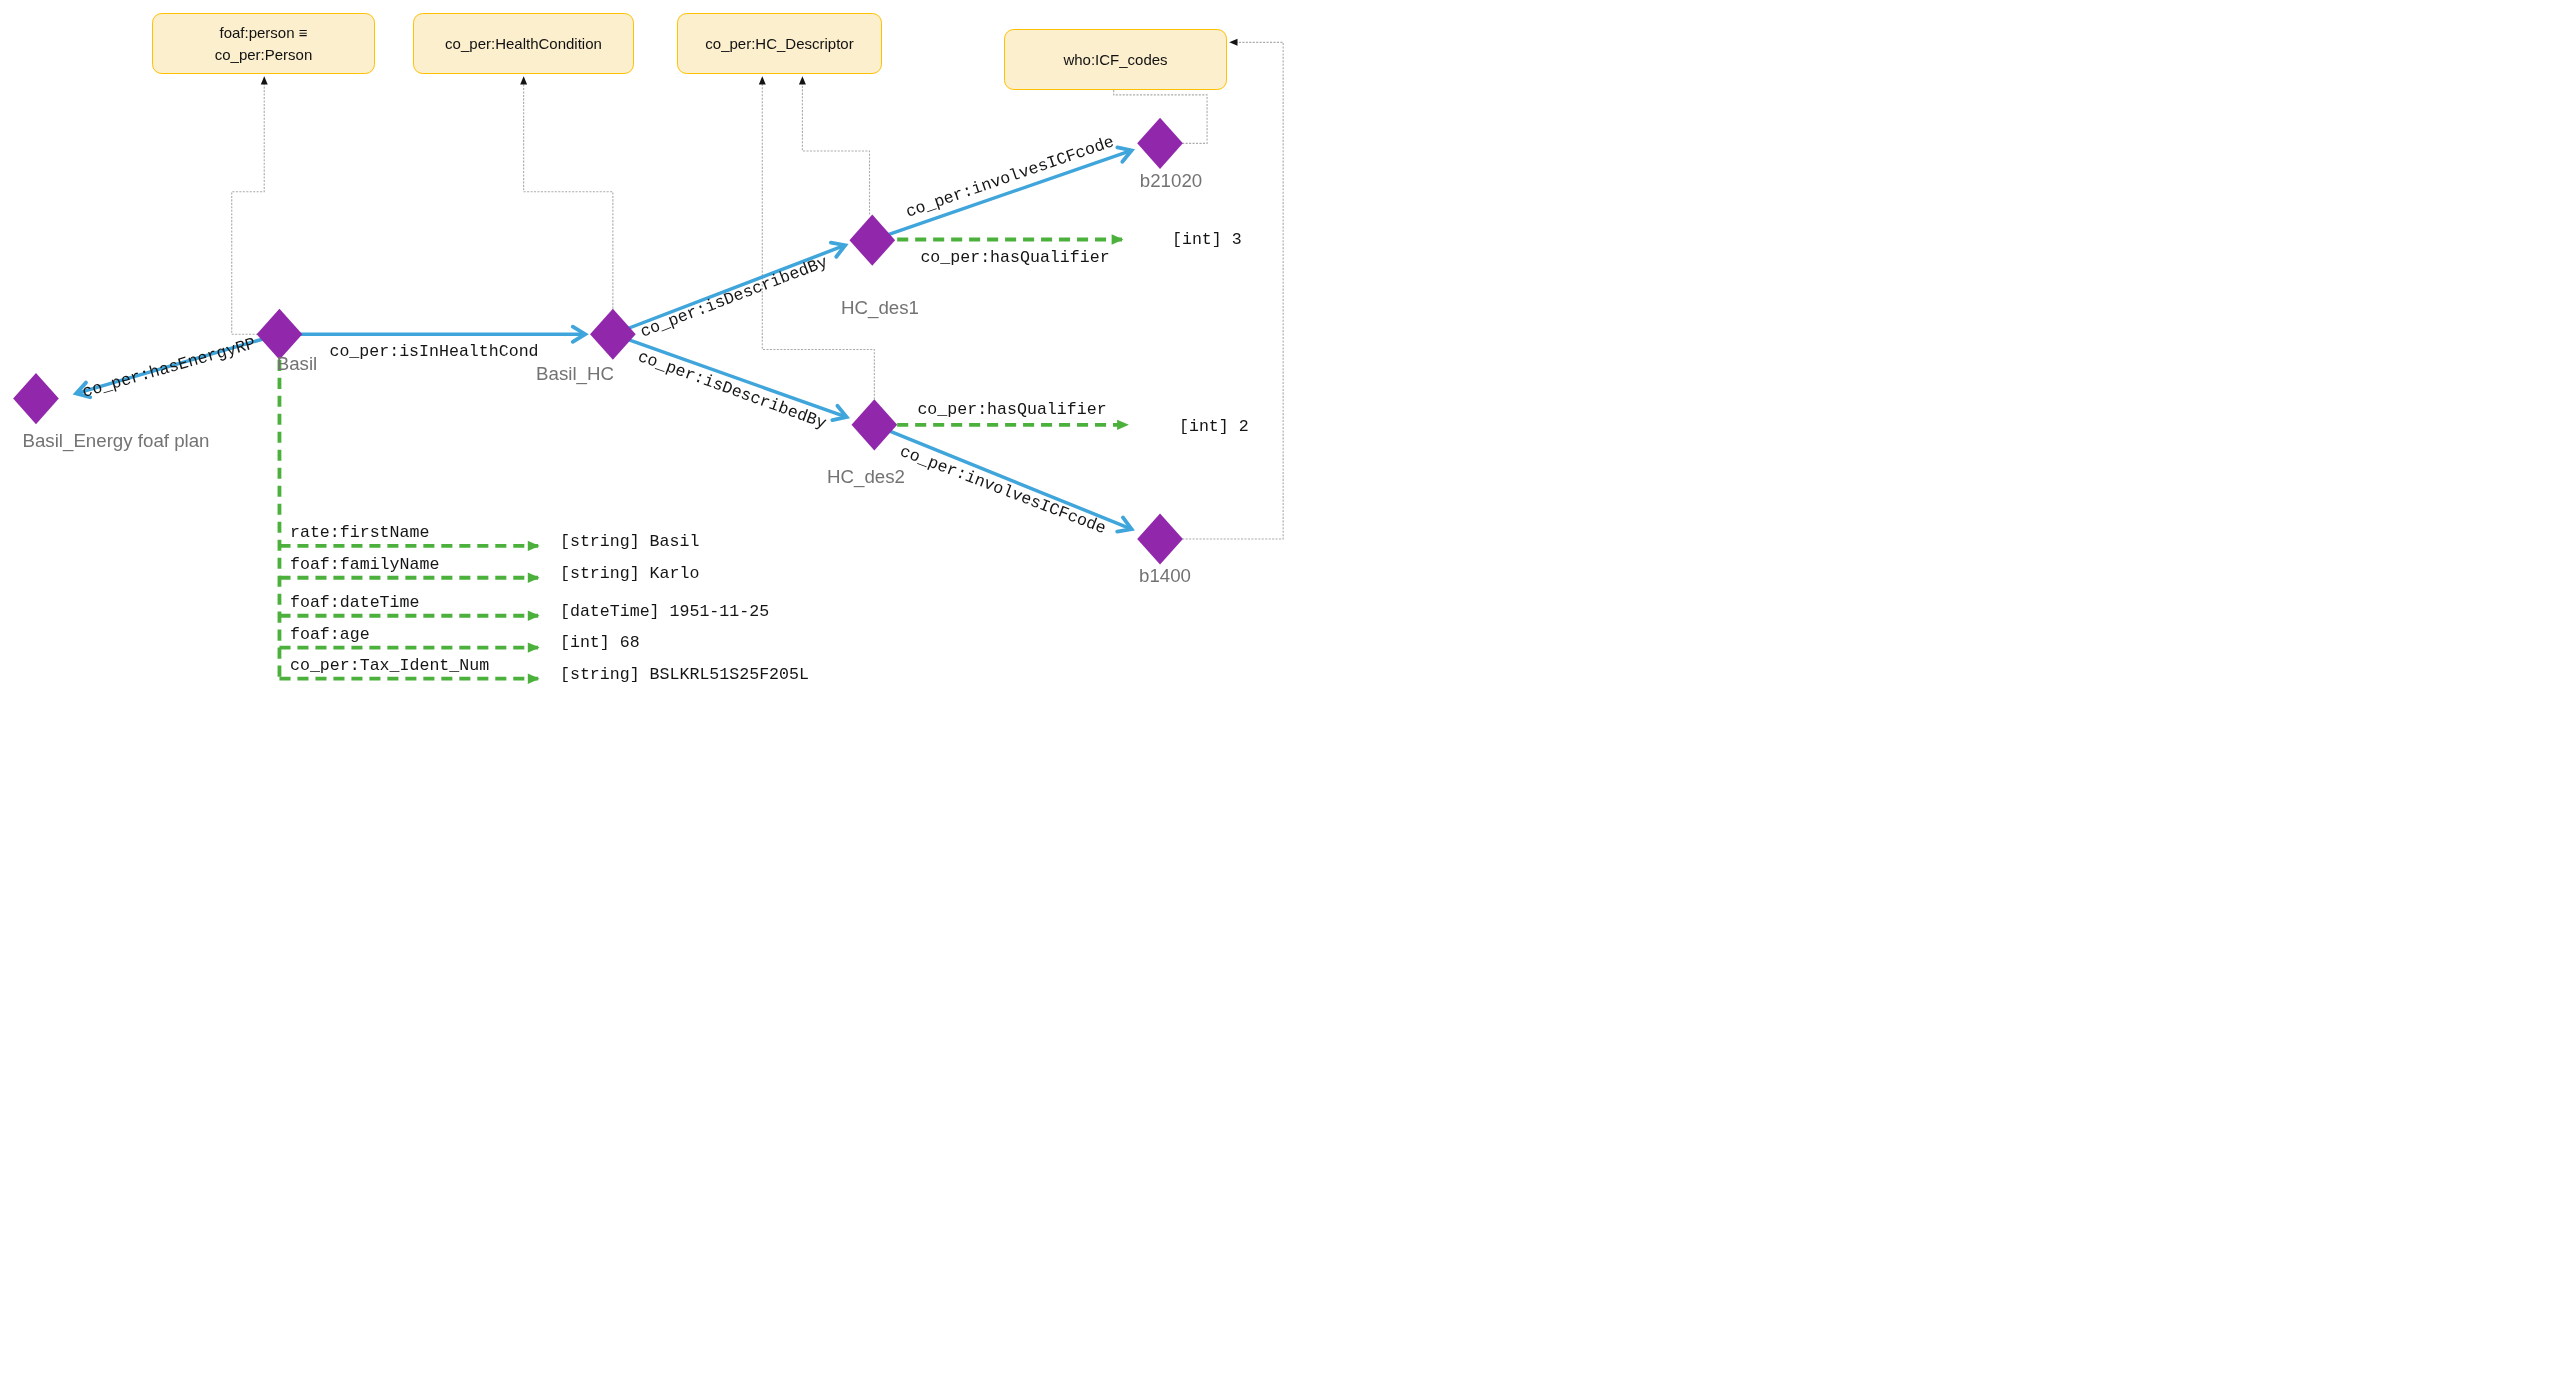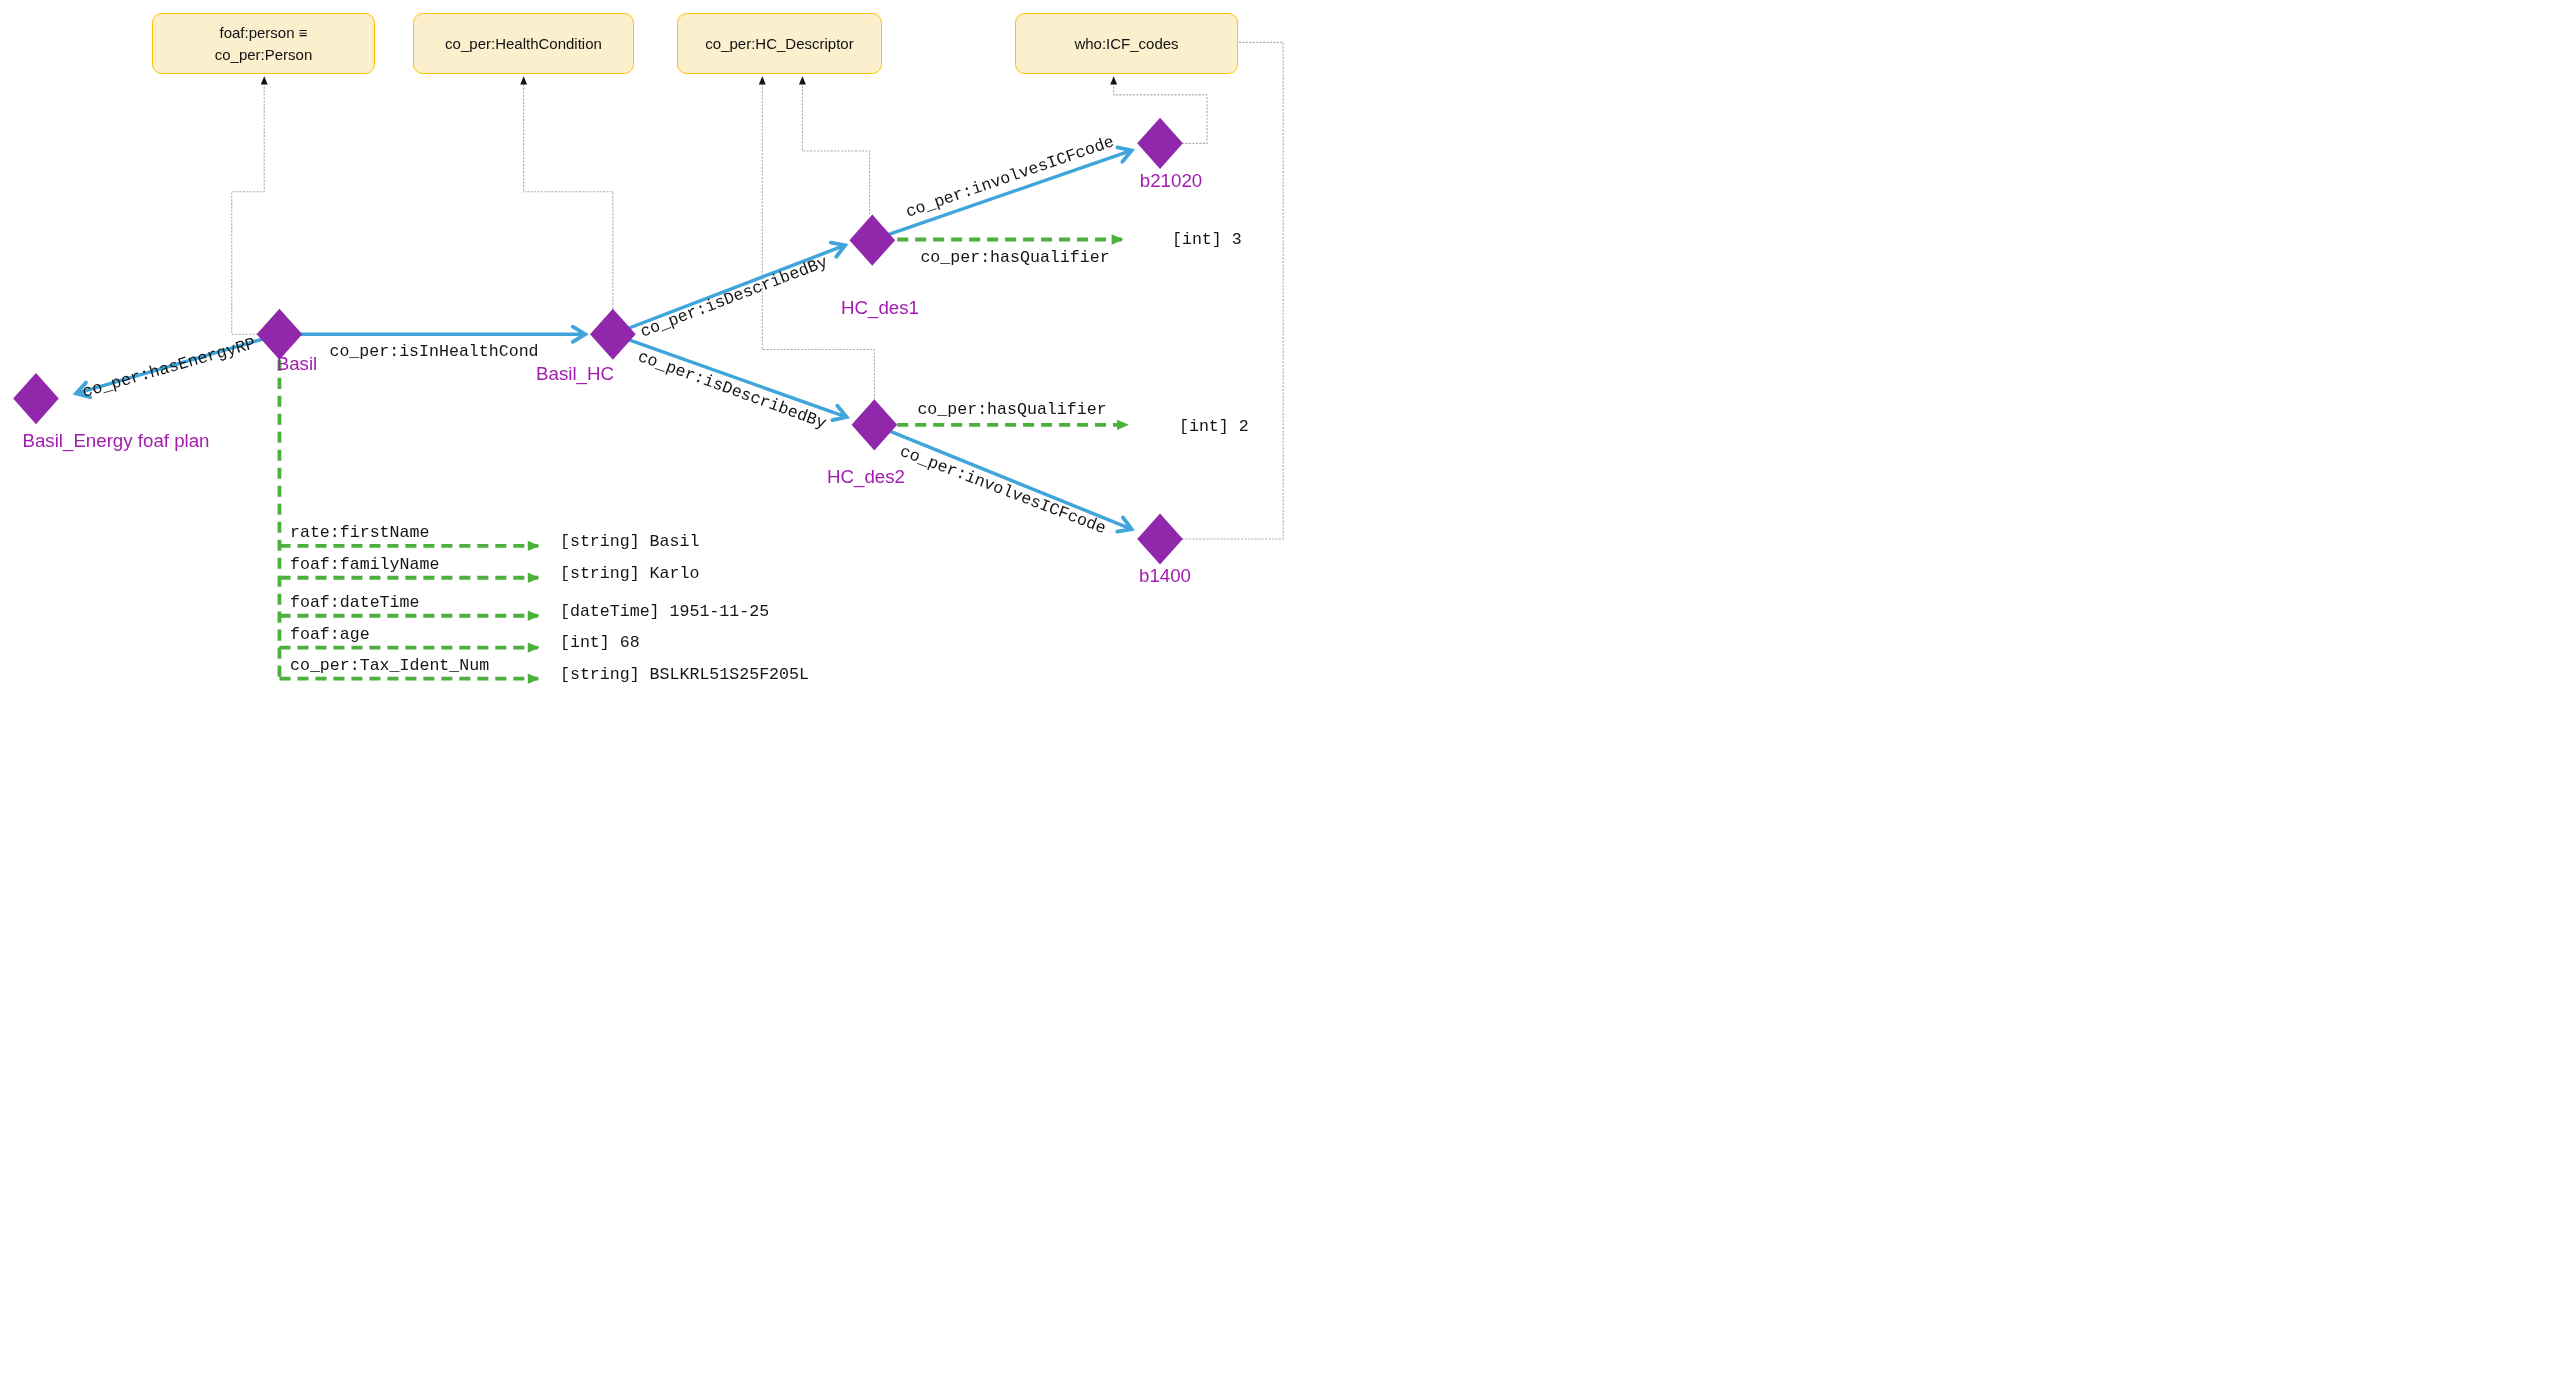--- a/index.html
+++ b/index.html
@@ -4,21 +4,21 @@
 <title>Ontology Instance Diagram</title>
 <style>
   html,body{margin:0;padding:0;background:#ffffff;}
   #canvas{position:relative;width:1288px;height:692px;background:#ffffff;overflow:hidden;
           font-family:"Liberation Sans",sans-serif;}
   svg.layer{position:absolute;left:0;top:0;width:1288px;height:692px;}
 
   .classbox{position:absolute;display:flex;flex-direction:column;align-items:center;justify-content:center;
             background:#FCEFCE;border:1.7px solid #FFC000;border-radius:9.7px;
             font-size:15px;color:#111;line-height:1.45;text-align:center;z-index:3;}
-  .nodelabel{position:absolute;font-size:18.7px;color:#a21caf;white-space:nowrap;
+  .nodelabel{position:absolute;font-size:18.7px;color:#737373;white-space:nowrap;
              transform:translate(-50%,-50%);z-index:4;}
   .mono{position:absolute;font-family:"Liberation Mono",monospace;font-size:16.6px;color:#151515;
         white-space:nowrap;z-index:4;}
   .edge-label{transform:translate(-50%,-50%);}
   .lit{transform:translateY(-50%);}
   .rowlab{transform:translateY(-50%);}
 </style>
 </head>
 <body>
 
@@ -80,21 +80,21 @@
   <div class="classbox" style="left:152px;top:13px;width:221px;height:59px;">
     <span>foaf:person ≡</span>
     <span>co_per:Person</span>
   </div>
   <div class="classbox" style="left:413px;top:13px;width:219px;height:59px;">
     <span>co_per:HealthCondition</span>
   </div>
   <div class="classbox" style="left:677px;top:13px;width:203px;height:59px;">
     <span>co_per:HC_Descriptor</span>
   </div>
-  <div class="classbox" style="left:1004px;top:13px;width:221px;height:59px;margin-left:11px;">
+  <div class="classbox" style="left:1004px;top:29px;width:221px;height:59px;">
     <span>who:ICF_codes</span>
   </div>
 
   <div class="nodelabel" style="left:297px;top:364px;">Basil</div>
   <div class="nodelabel" style="left:575px;top:374px;">Basil_HC</div>
   <div class="nodelabel" style="left:116px;top:441px;">Basil_Energy foaf plan</div>
   <div class="nodelabel" style="left:880px;top:284px;margin-top:24px;">HC_des1</div>
   <div class="nodelabel" style="left:866px;top:477px;">HC_des2</div>
   <div class="nodelabel" style="left:1171px;top:181px;">b21020</div>
   <div class="nodelabel" style="left:1165px;top:576px;">b1400</div>

